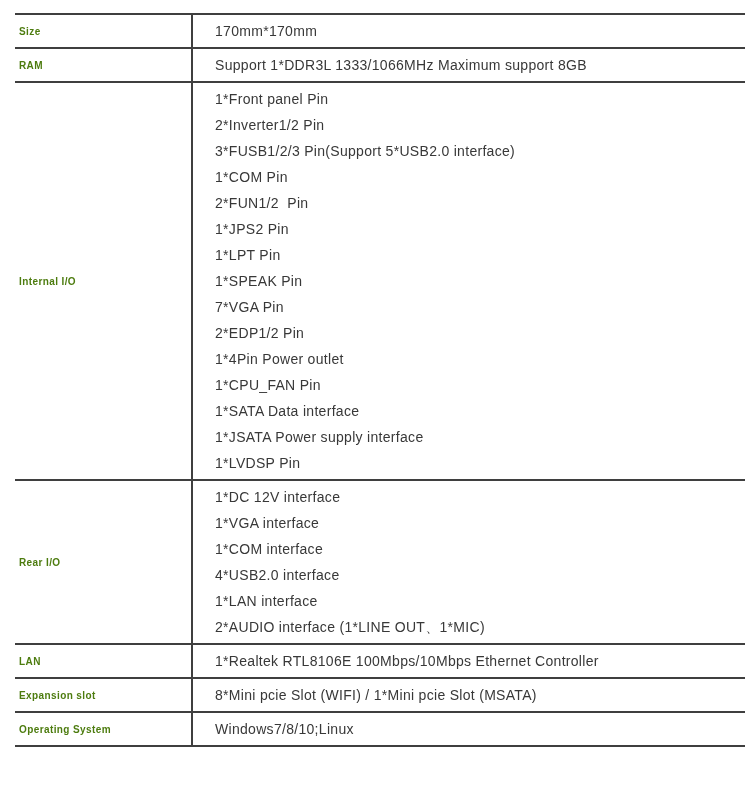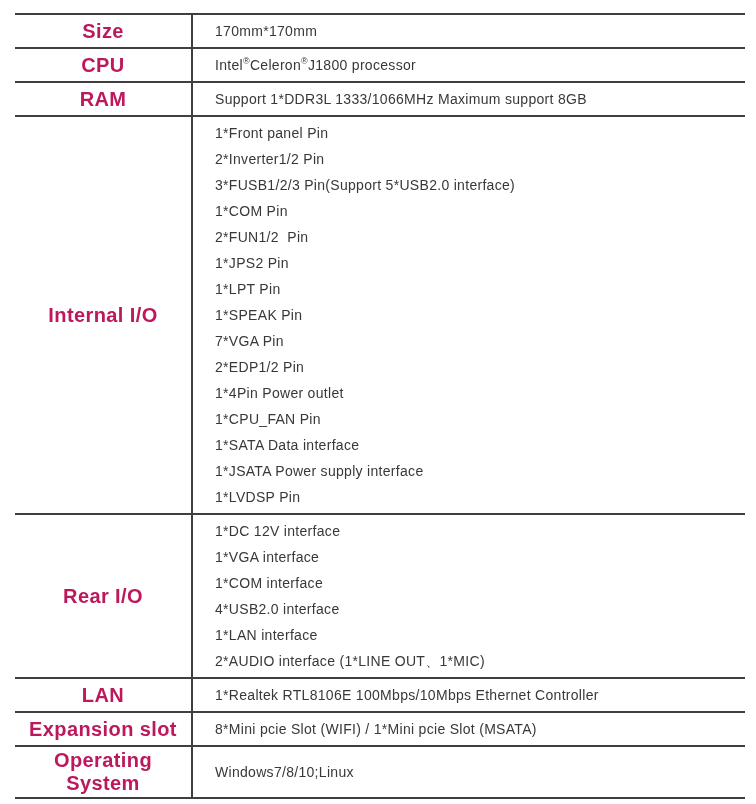--- a/index.html
+++ b/index.html
@@ -24,25 +24,24 @@
   }
   table.spec-table tr {
     border-top: 2px solid #3f3f3f;
   }
   table.spec-table tr:last-child {
     border-bottom: 2px solid #3f3f3f;
   }
   td.label-cell {
     width: 168px;
     border-right: 2px solid #3f3f3f;
-    text-align: center;
     vertical-align: middle;
     font-weight: bold;
-    font-size: 20px;
-    color: #be185d;
+    font-size: 10px;
+    color: #4d7c0f;
     letter-spacing: 0.4px;
     padding: 2px 4px;
   }
   td.value-cell {
     vertical-align: middle;
     padding: 3px 6px 3px 22px;
     font-size: 14px;
   }
   .value-line {
     line-height: 26px;
@@ -58,26 +57,20 @@
 </head>
 <body>
 
 <div class="spec-table-wrap">
   <table class="spec-table">
     <tbody id="spec-body">
         <tr>
           <td class="label-cell">Size</td>
           <td class="value-cell">
             <div class="value-line">170mm*170mm</div>
-          </td>
-        </tr>
-        <tr>
-          <td class="label-cell">CPU</td>
-          <td class="value-cell">
-            <div class="value-line">Intel<sup>®</sup>Celeron<sup>®</sup>J1800 processor</div>
           </td>
         </tr>
         <tr>
           <td class="label-cell">RAM</td>
           <td class="value-cell">
             <div class="value-line">Support 1*DDR3L 1333/1066MHz Maximum support 8GB</div>
           </td>
         </tr>
         <tr>
           <td class="label-cell">Internal I/O</td>

